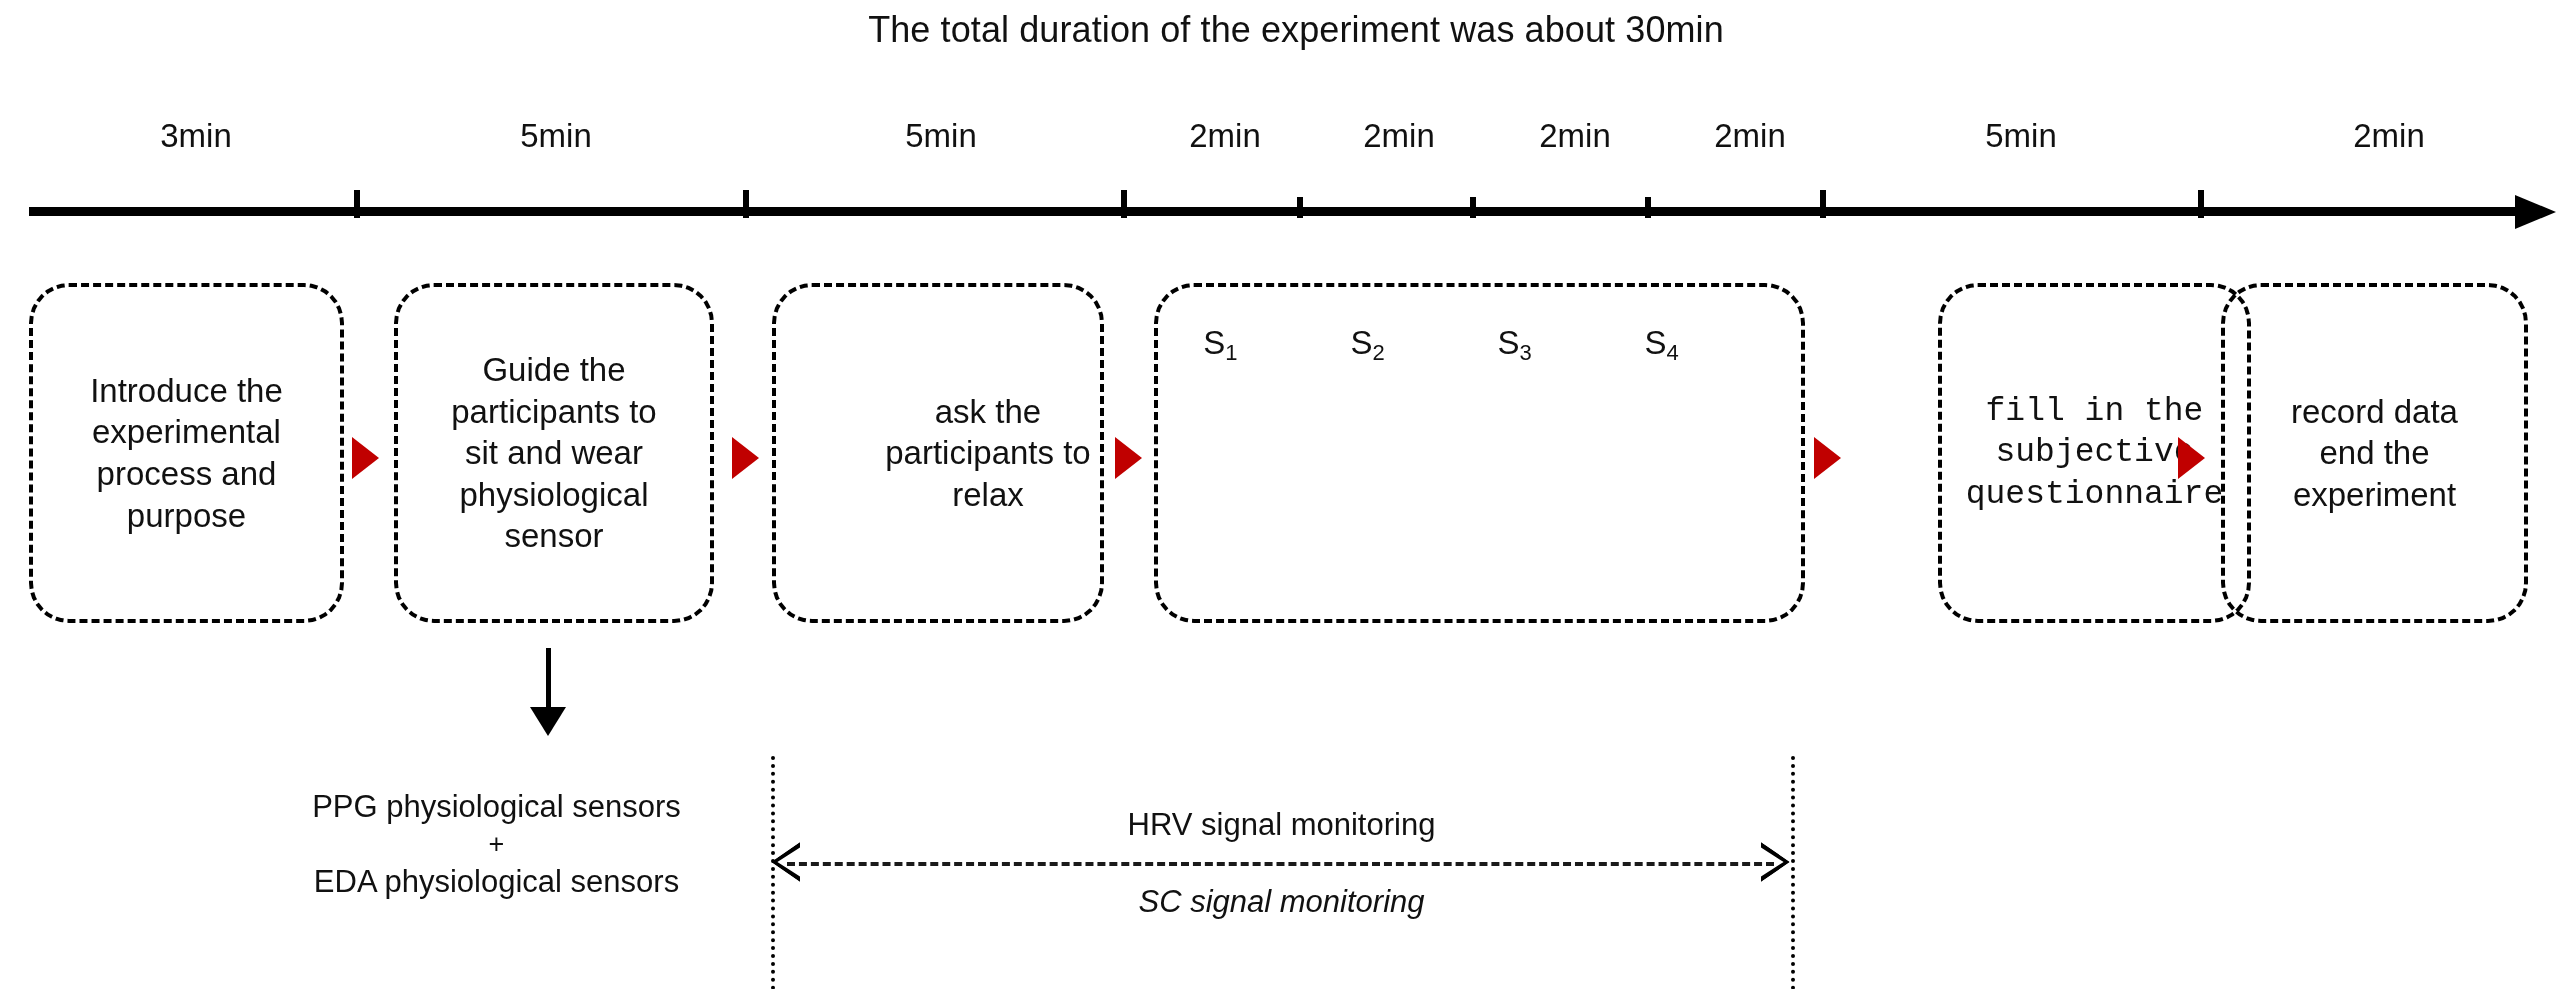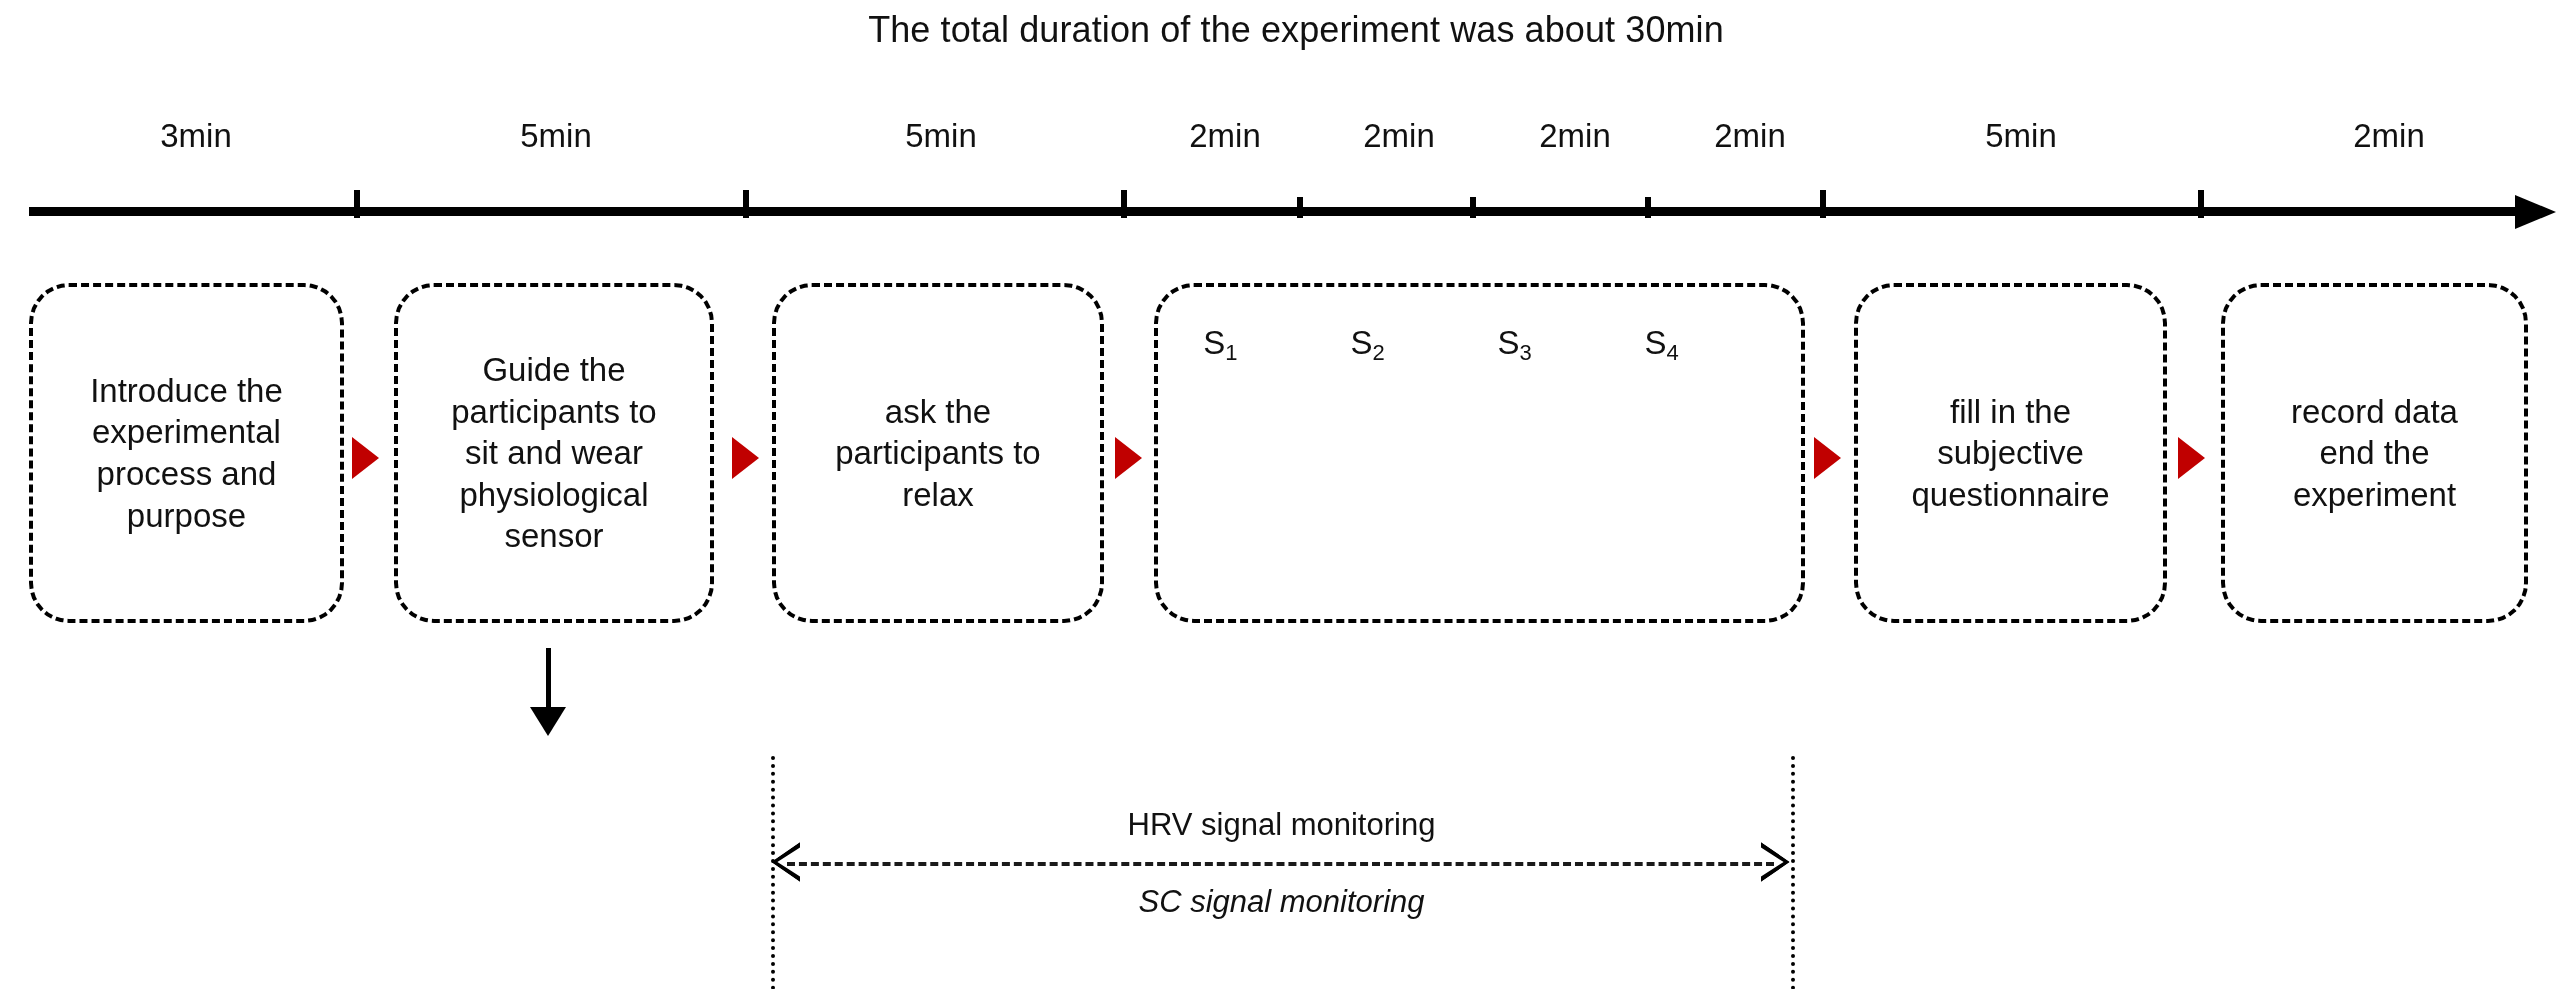--- a/index.html
+++ b/index.html
@@ -260,56 +260,61 @@
   </div>
 
   <div class="step-box" id="box-guide" style="left:394px; width:320px;">
     <div class="step-text">Guide the
 participants to
 sit and wear
 physiological
 sensor</div>
   </div>
 
-  <div class="step-box" id="box-relax" style="left:772px; width:332px;">
+  <div class="step-box" id="box-relax" style="left:772px; width:332px;align-items:flex-end;">
     <div class="step-text">ask the
 participants to
 relax</div>
   </div>
 
   <div class="step-box" id="box-scenes" style="left:1154px; width:651px;">
     <div id="scene-labels">
       <div class="scene-label"><span>S</span><sub>1</sub></div>
       <div class="scene-label"><span>S</span><sub>2</sub></div>
       <div class="scene-label"><span>S</span><sub>3</sub></div>
       <div class="scene-label"><span>S</span><sub>4</sub></div>
     </div>
   </div>
 
-  <div class="step-box" id="box-questionnaire" style="left:1854px; width:313px;">
+  <div class="step-box" id="box-questionnaire" style="left:1938px; width:313px;font-family:Liberation Mono, monospace;">
     <div class="step-text">fill in the
 subjective
 questionnaire</div>
   </div>
 
   <div class="step-box" id="box-record" style="left:2221px; width:307px;">
     <div class="step-text">record data
 end the
 experiment</div>
   </div>
 
   <div class="red-tri" style="left:352px"></div>
   <div class="red-tri" style="left:732px"></div>
   <div class="red-tri" style="left:1115px"></div>
   <div class="red-tri" style="left:1814px"></div>
   <div class="red-tri" style="left:2178px"></div>
 
   <div id="down-arrow-shaft"></div>
   <div id="down-arrow-head"></div>
 
+  <div id="sensor-block">
+    <div>PPG physiological sensors</div>
+    <div class="plus">+</div>
+    <div>EDA physiological sensors</div>
+  </div>
 
   <div class="v-dotted" style="left:771px"></div>
   <div class="v-dotted" style="left:1791px"></div>
   <div id="mon-line"></div>
   <div id="mon-arrow-left"></div>
   <div id="mon-arrow-right"></div>
   <div class="mon-label" id="mon-label-hrv">HRV signal monitoring</div>
   <div class="mon-label" id="mon-label-sc">SC signal monitoring</div>
 
 </div>

